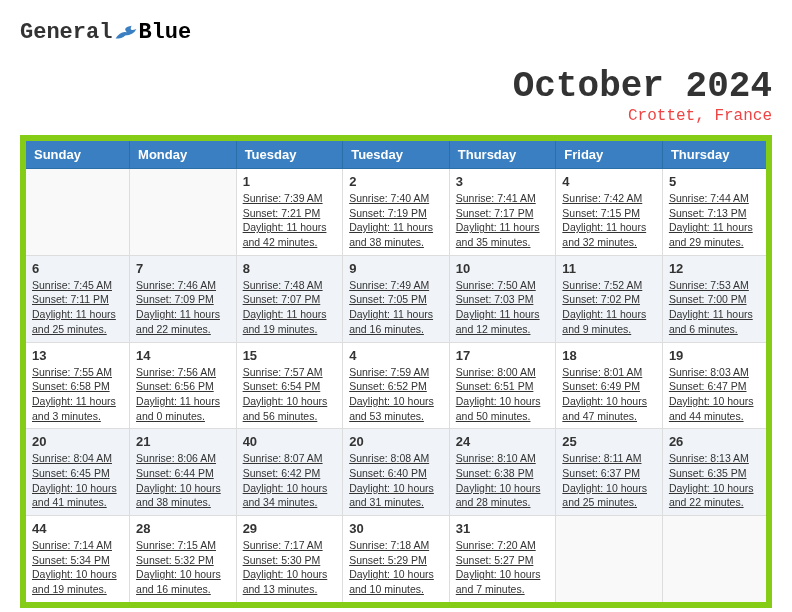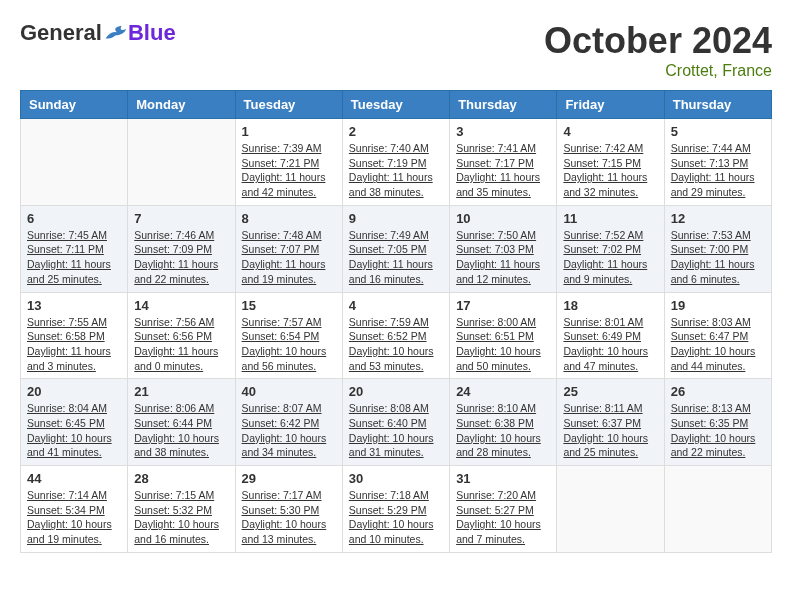--- a/index.html
+++ b/index.html
@@ -8,57 +8,59 @@
       background: #fff;
       width: 792px;
       min-height: 612px;
       padding: 20px;
     }
     .header {
       display: flex;
       justify-content: space-between;
       align-items: flex-start;
       margin-bottom: 10px;
+      font-family: Liberation Mono, monospace;
     }
     .logo {
       display: flex;
       flex-direction: column;
       align-items: flex-start;
     }
     .logo-text {
       display: flex;
       align-items: center;
       font-size: 22px;
       font-weight: bold;
       color: #333;
     }
     .logo-general { color: #333; }
-    .logo-blue { color: #6d28d9; }
+    .logo-blue { color: #000000; }
     .logo-bird {
       width: 24px;
       height: 20px;
       margin-left: 2px;
     }
     .month-title {
       text-align: right;
+      margin-top: 46px;
     }
     .month-title h1 {
       font-size: 36px;
       font-weight: bold;
       color: #333;
     }
     .month-title h2 {
       font-size: 16px;
-      color: #4d7c0f;
+      color: #ef4444;
       font-weight: normal;
     }
     .calendar {
       width: 100%;
       border-collapse: collapse;
-      border: 1px solid #84cc16;
+      border: 6px solid #84cc16;
     }
     .calendar th {
       background-color: #3a7fc1;
       color: white;
       text-align: left;
       padding: 6px 8px;
       font-size: 13px;
       border: 1px solid #2a6fa8;
     }
     .calendar td {

